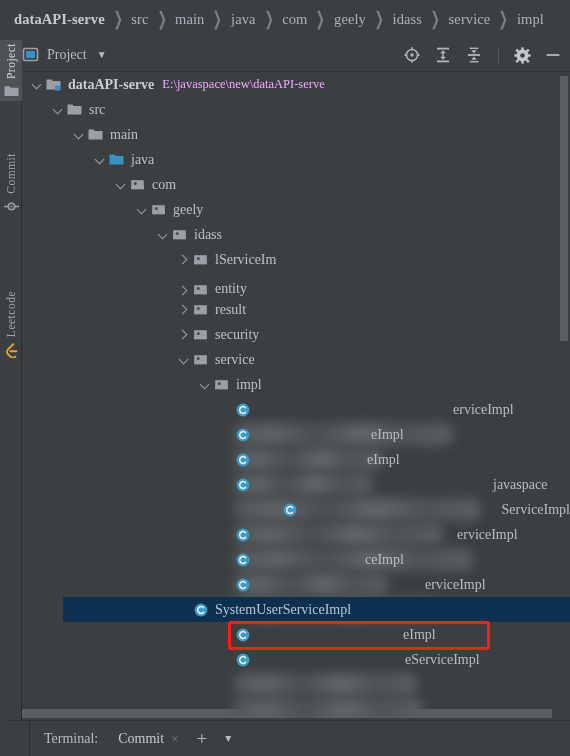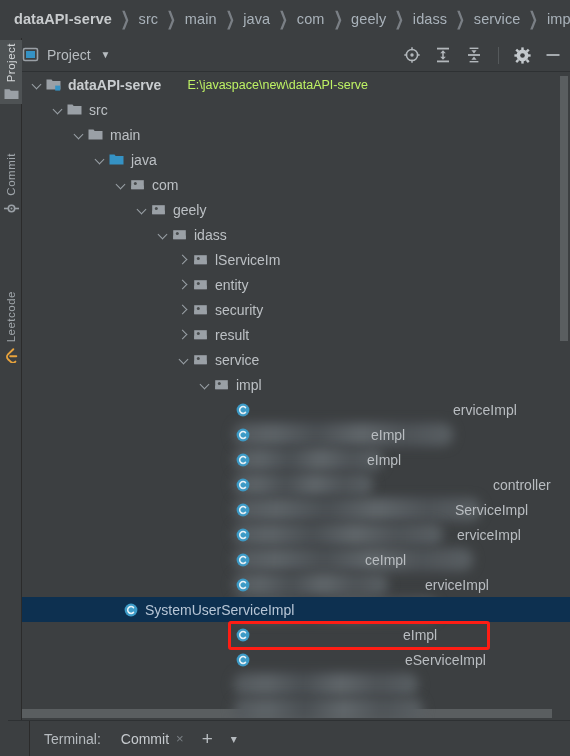--- a/index.html
+++ b/index.html
@@ -6,20 +6,21 @@
   html, body {
     width: 570px; height: 756px;
     background: #3c3f41;
     font-family: "Liberation Sans", sans-serif;
     overflow: hidden;
   }
   #app {
     position: relative;
     width: 570px; height: 756px;
     background: #3c3f41;
+    font-family: Liberation Serif, serif;
   }
 
   
   .breadcrumb {
     position: absolute; left: 0; top: 0;
     width: 570px; height: 38px;
     background: #3c3f41;
     display: flex; align-items: center;
     padding-left: 14px;
     overflow: hidden;
@@ -128,22 +129,22 @@
     border-right: 1.6px solid #9aa0a6;
     border-bottom: 1.6px solid #9aa0a6;
   }
   .arrow.down::before { transform: rotate(45deg); }
   .arrow.right::before { transform: rotate(-45deg); left: 2px; top: 3px; }
   .arrow.none::before { display: none; }
   .fico { flex: none; margin-right: 6px; line-height: 0; }
   .rlabel { flex: none; }
   .rlabel.bold { font-weight: bold; color: #c9cdd0; }
   .rpath {
-    margin-left: 26px;
-    color: #bef264;
+    margin-left: 8px;
+    color: #f0abfc;
     font-size: 12.5px;
   }
   .row.selected .rlabel { color: #b8c6d6; }
 
   
   .blur-row .rlabel {
     position: relative;
     color: #b9bdc1;
   }
   .blurmask {
@@ -383,48 +384,48 @@
         </div>
         <div class="row" style="padding-left: 155px;">
           <span class="arrow right"></span>
           <span class="fico"><svg width="16" height="14" viewBox="0 0 16 14">
               <path d="M1.2 2.2 h12.6 v9 h-12.6 Z" fill="#9aa0a6"></path>
               <circle cx="5.3" cy="5.4" r="1.5" fill="#484b4d"></circle>
               <rect x="1.2" y="7.6" width="12.6" height="3.6" fill="#9aa0a6"></rect>
             </svg></span>
           <span class="rlabel">lServiceIm</span>
         </div>
+        <div class="row" style="padding-left: 155px; align-items: flex-end;">
+          <span class="arrow right"></span>
+          <span class="fico"><svg width="16" height="14" viewBox="0 0 16 14">
+              <path d="M1.2 2.2 h12.6 v9 h-12.6 Z" fill="#9aa0a6"></path>
+              <circle cx="5.3" cy="5.4" r="1.5" fill="#484b4d"></circle>
+              <rect x="1.2" y="7.6" width="12.6" height="3.6" fill="#9aa0a6"></rect>
+            </svg></span>
+          <span class="rlabel">entity</span>
+        </div>
         <div class="row" style="padding-left: 155px;">
           <span class="arrow right"></span>
           <span class="fico"><svg width="16" height="14" viewBox="0 0 16 14">
               <path d="M1.2 2.2 h12.6 v9 h-12.6 Z" fill="#9aa0a6"></path>
               <circle cx="5.3" cy="5.4" r="1.5" fill="#484b4d"></circle>
               <rect x="1.2" y="7.6" width="12.6" height="3.6" fill="#9aa0a6"></rect>
             </svg></span>
-          <span class="rlabel">entity</span>
+          <span class="rlabel">result</span>
         </div>
         <div class="row" style="padding-left: 155px;">
           <span class="arrow right"></span>
           <span class="fico"><svg width="16" height="14" viewBox="0 0 16 14">
               <path d="M1.2 2.2 h12.6 v9 h-12.6 Z" fill="#9aa0a6"></path>
               <circle cx="5.3" cy="5.4" r="1.5" fill="#484b4d"></circle>
               <rect x="1.2" y="7.6" width="12.6" height="3.6" fill="#9aa0a6"></rect>
             </svg></span>
           <span class="rlabel">security</span>
         </div>
         <div class="row" style="padding-left: 155px;">
-          <span class="arrow right"></span>
-          <span class="fico"><svg width="16" height="14" viewBox="0 0 16 14">
-              <path d="M1.2 2.2 h12.6 v9 h-12.6 Z" fill="#9aa0a6"></path>
-              <circle cx="5.3" cy="5.4" r="1.5" fill="#484b4d"></circle>
-              <rect x="1.2" y="7.6" width="12.6" height="3.6" fill="#9aa0a6"></rect>
-            </svg></span>
-          <span class="rlabel">result</span>
-        </div>
-        <div class="row" style="padding-left: 155px;">
           <span class="arrow down"></span>
           <span class="fico"><svg width="16" height="14" viewBox="0 0 16 14">
               <path d="M1.2 2.2 h12.6 v9 h-12.6 Z" fill="#9aa0a6"></path>
               <circle cx="5.3" cy="5.4" r="1.5" fill="#484b4d"></circle>
               <rect x="1.2" y="7.6" width="12.6" height="3.6" fill="#9aa0a6"></rect>
             </svg></span>
           <span class="rlabel">service</span>
         </div>
         <div class="row" style="padding-left: 176px;">
           <span class="arrow down"></span>
@@ -461,24 +462,24 @@
             </svg></span>
           <span class="rlabel" style="margin-left: 110px;">eImpl</span>
         </div>
         <div class="blurmask" style="left: 211px; top: 401px; width: 140px; height: 23px; background: linear-gradient(95deg, rgb(81, 86, 90) 0%, rgb(93, 99, 103) 18%, rgb(74, 79, 83) 38%, rgb(96, 102, 106) 58%, rgb(78, 83, 87) 78%, rgb(90, 96, 100) 100%);"></div>
         <div class="row blur-row" style="padding-left: 197px;">
           <span class="arrow none"></span>
           <span class="fico"><svg width="16" height="16" viewBox="0 0 16 16">
               <circle cx="8" cy="8" r="6.4" fill="#3d9bc7"></circle>
               <path d="M10.5 5.6 a3.4 3.4 0 1 0 0 4.8" fill="none" stroke="#e8f2f7" stroke-width="1.5" stroke-linecap="round"></path>
             </svg></span>
-          <span class="rlabel" style="margin-left: 236px;">controller</span>
+          <span class="rlabel" style="margin-left: 236px;">javaspace</span>
         </div>
         <div class="blurmask" style="left: 211px; top: 426px; width: 248px; height: 23px; background: linear-gradient(95deg, rgb(81, 86, 90) 0%, rgb(93, 99, 103) 18%, rgb(74, 79, 83) 38%, rgb(96, 102, 106) 58%, rgb(78, 83, 87) 78%, rgb(90, 96, 100) 100%);"></div>
-        <div class="row blur-row" style="padding-left: 197px;">
+        <div class="row blur-row" style="padding-left: 197px; justify-content: flex-end;">
           <span class="arrow none"></span>
           <span class="fico"><svg width="16" height="16" viewBox="0 0 16 16">
               <circle cx="8" cy="8" r="6.4" fill="#3d9bc7"></circle>
               <path d="M10.5 5.6 a3.4 3.4 0 1 0 0 4.8" fill="none" stroke="#e8f2f7" stroke-width="1.5" stroke-linecap="round"></path>
             </svg></span>
           <span class="rlabel" style="margin-left: 198px;">ServiceImpl</span>
         </div>
         <div class="blurmask" style="left: 211px; top: 451px; width: 210px; height: 23px; background: linear-gradient(95deg, rgb(81, 86, 90) 0%, rgb(93, 99, 103) 18%, rgb(74, 79, 83) 38%, rgb(96, 102, 106) 58%, rgb(78, 83, 87) 78%, rgb(90, 96, 100) 100%);"></div>
         <div class="row blur-row" style="padding-left: 197px;">
           <span class="arrow none"></span>
@@ -500,21 +501,21 @@
         <div class="blurmask" style="left: 211px; top: 501px; width: 155px; height: 23px; background: linear-gradient(95deg, rgb(81, 86, 90) 0%, rgb(93, 99, 103) 18%, rgb(74, 79, 83) 38%, rgb(96, 102, 106) 58%, rgb(78, 83, 87) 78%, rgb(90, 96, 100) 100%);"></div>
         <div class="row blur-row" style="padding-left: 197px;">
           <span class="arrow none"></span>
           <span class="fico"><svg width="16" height="16" viewBox="0 0 16 16">
               <circle cx="8" cy="8" r="6.4" fill="#3d9bc7"></circle>
               <path d="M10.5 5.6 a3.4 3.4 0 1 0 0 4.8" fill="none" stroke="#e8f2f7" stroke-width="1.5" stroke-linecap="round"></path>
             </svg></span>
           <span class="rlabel" style="margin-left: 168px;">erviceImpl</span>
         </div>
         <div class="blurmask" style="left: 211px; top: 526px; width: 205px; height: 23px; background: linear-gradient(95deg, rgb(81, 86, 90) 0%, rgb(93, 99, 103) 18%, rgb(74, 79, 83) 38%, rgb(96, 102, 106) 58%, rgb(78, 83, 87) 78%, rgb(90, 96, 100) 100%);"></div>
-        <div class="row selected" style="padding-left: 85px;">
+        <div class="row selected" style="padding-left: 114px; margin-left: 41px;">
           <span class="arrow none"></span>
           <span class="fico"><svg width="16" height="16" viewBox="0 0 16 16">
               <circle cx="8" cy="8" r="6.4" fill="#3d9bc7"></circle>
               <path d="M10.5 5.6 a3.4 3.4 0 1 0 0 4.8" fill="none" stroke="#e8f2f7" stroke-width="1.5" stroke-linecap="round"></path>
             </svg></span>
           <span class="rlabel">SystemUserServiceImpl</span>
         </div>
         <div class="row blur-row" style="padding-left: 197px;">
           <span class="arrow none"></span>
           <span class="fico"><svg width="16" height="16" viewBox="0 0 16 16">

